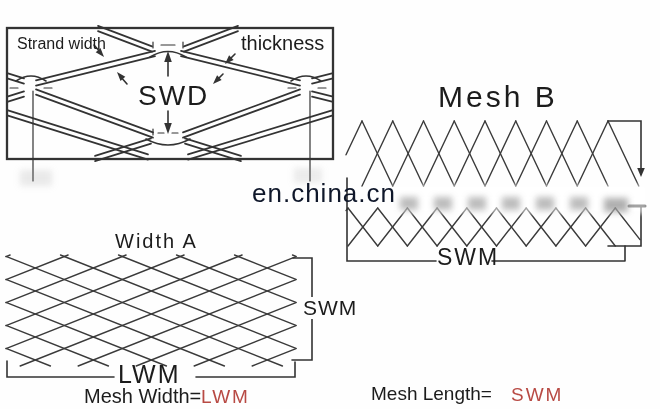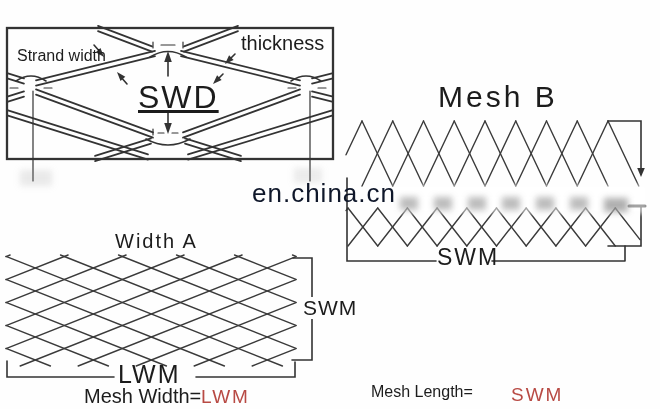--- a/index.html
+++ b/index.html
@@ -9,32 +9,32 @@
   }
   #stage .lbl{position:absolute;color:#1c1c1c;white-space:nowrap;line-height:1.05;z-index:4;}
   #art{position:absolute;left:0;top:0;z-index:2;}
   .ln{fill:none;stroke:#333;stroke-width:1.6;stroke-linecap:round;}
   .bx{stroke-width:2.3;}
   .tn{stroke-width:1.2;}
   .tk{stroke-width:3;}
   .hd{fill:#333;stroke:none;}
   .strand{fill:none;stroke:#333;stroke-width:1.7;stroke-linecap:round;}
   .mesh{fill:none;stroke:#3a3a3a;stroke-width:1.4;stroke-linecap:round;}
-  .lbl-strand{left:17px;top:48px;font-size:16px;}
+  .lbl-strand{left:17px;top:36px;font-size:16px;}
   .lbl-thickness{left:241px;top:33px;font-size:20px;text-align:right;}
-  .lbl-swd{left:138px;top:81px;font-size:32px;letter-spacing:2px;text-decoration:underline;}
+  .lbl-swd{left:138px;top:81px;font-size:28px;letter-spacing:2px;}
   .lbl-typeb{left:438px;top:81px;font-size:30px;letter-spacing:3px;}
   .lbl-wm{left:252px;top:180px;font-size:26px;color:#b6b6b6;letter-spacing:1px;z-index:1;}
   .lbl-swm-b{left:437px;top:245px;font-size:23px;letter-spacing:2px;}
   .lbl-typea{left:115px;top:231px;font-size:20px;letter-spacing:2px;}
   .lbl-swm-a{left:301px;top:297px;font-size:21px;letter-spacing:1px;background:#fefefe;padding:0 2px;}
   .lbl-lwm{left:118px;top:361px;font-size:25px;letter-spacing:2px;}
   .lbl-mw{left:84px;top:386px;font-size:20px;color:#2e2e2e;}
   .lbl-mw-val{left:201px;top:387px;font-size:19px;letter-spacing:2px;}
-  .lbl-ml{left:371px;top:384px;font-size:16px;color:#2e2e2e;}
+  .lbl-ml{left:371px;top:384px;font-size:19px;color:#2e2e2e;}
   .lbl-ml-val{left:511px;top:385px;font-size:19px;letter-spacing:2px;}
   .red{color:#b84a44;}
   .smudge{position:absolute;z-index:3;pointer-events:none;}
 </style>
 </head>
 <body>
 
 <div id="stage">
 
   <div class="lbl lbl-wm" style="color: #0f172a;">en.china.cn</div>

